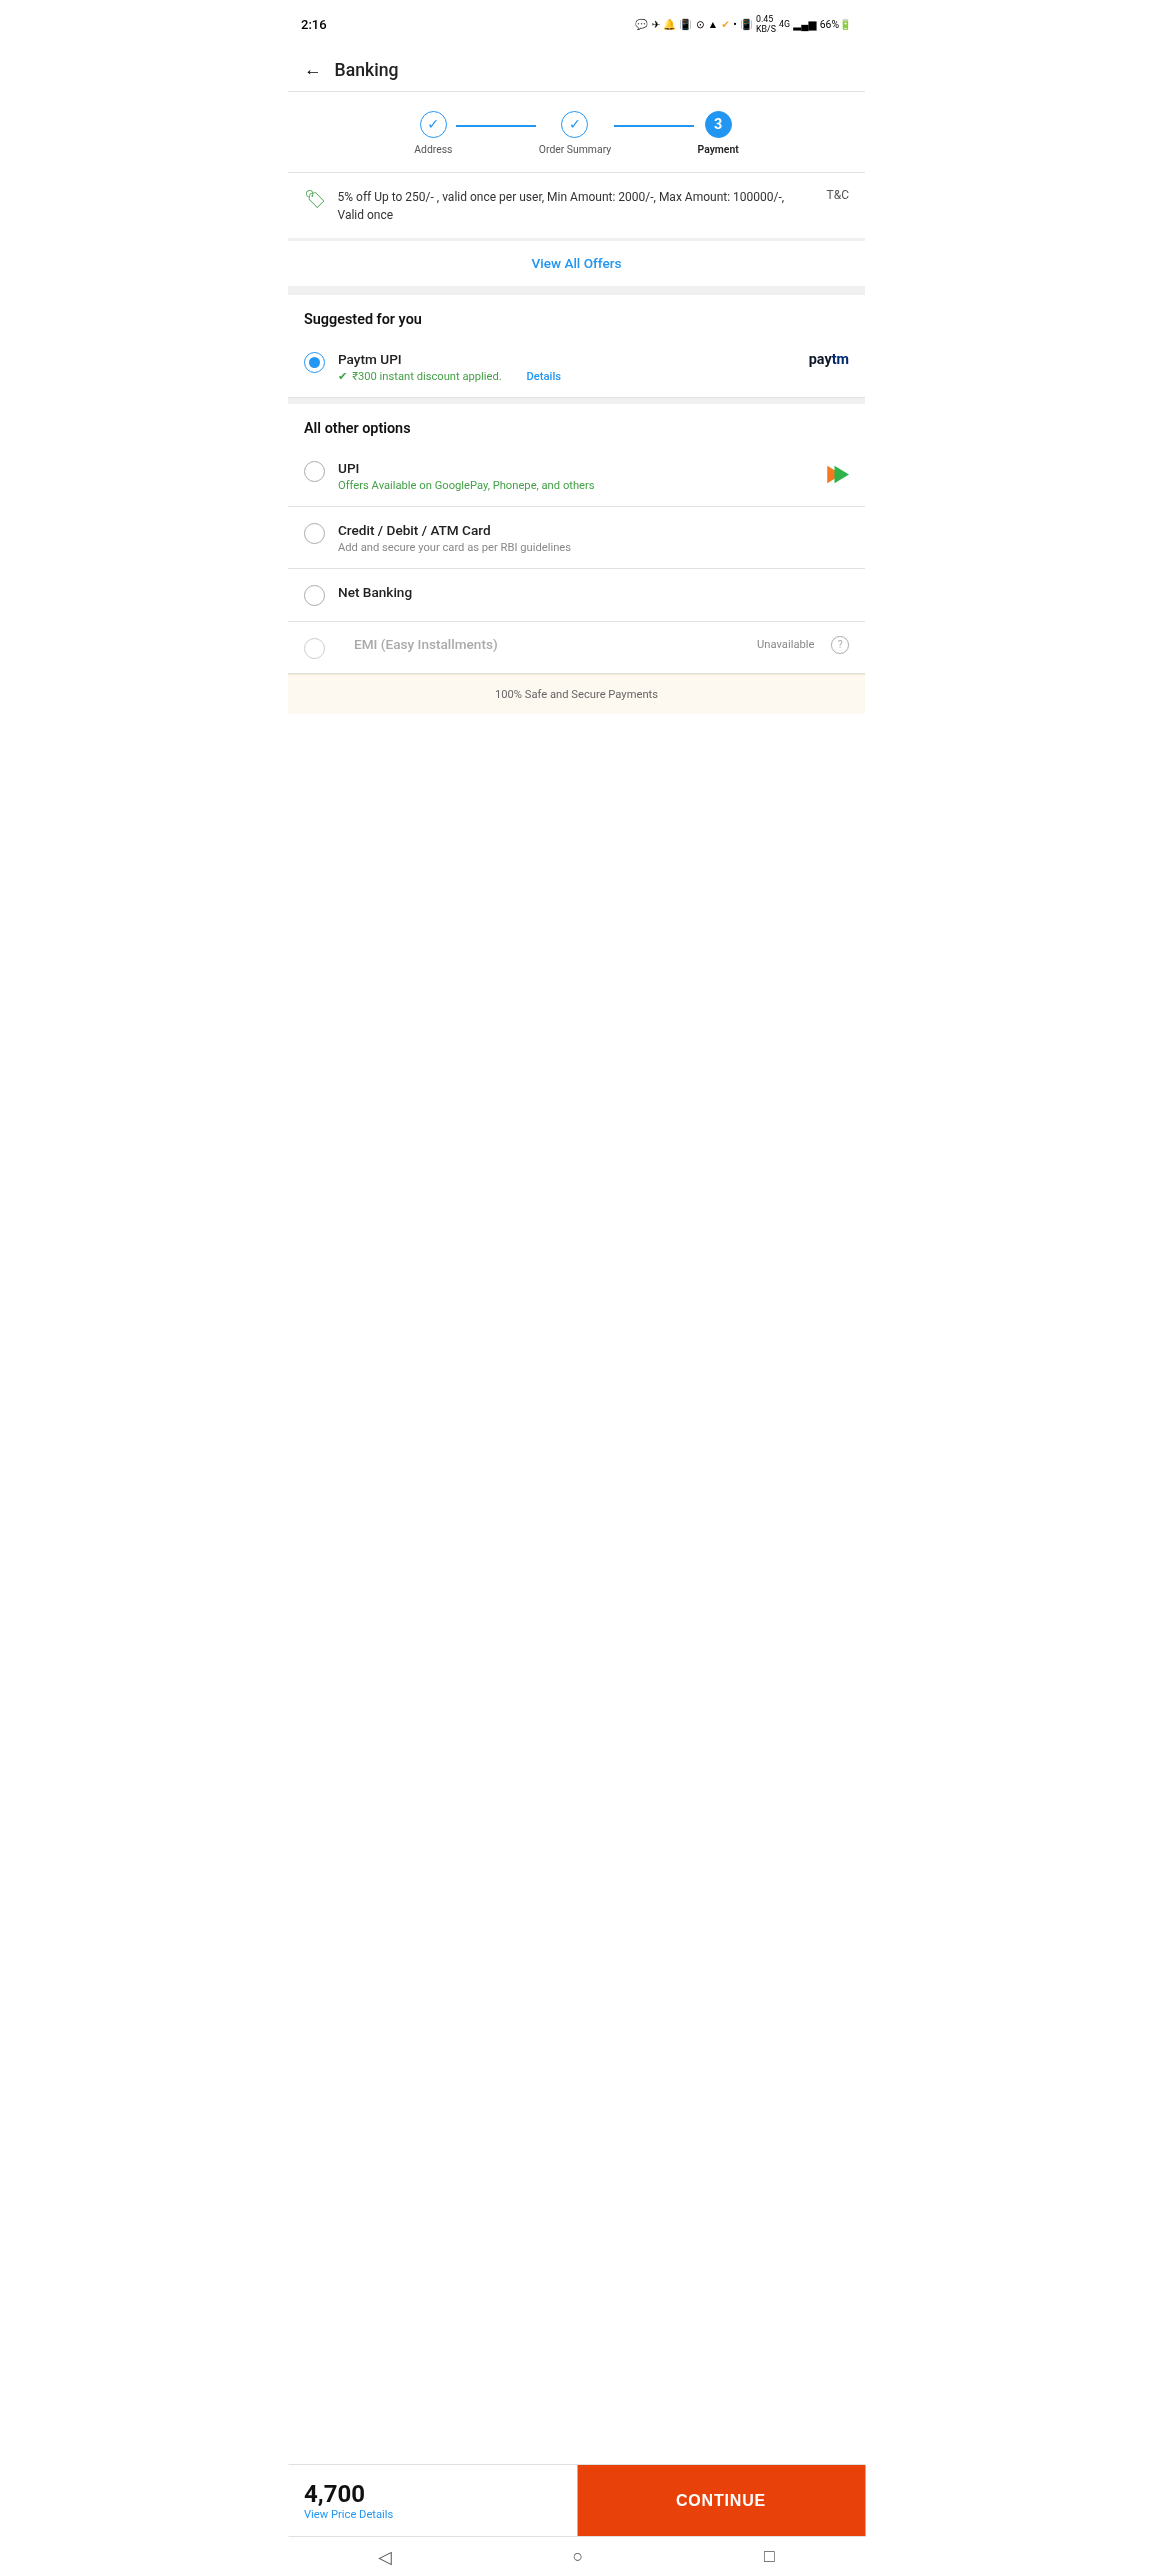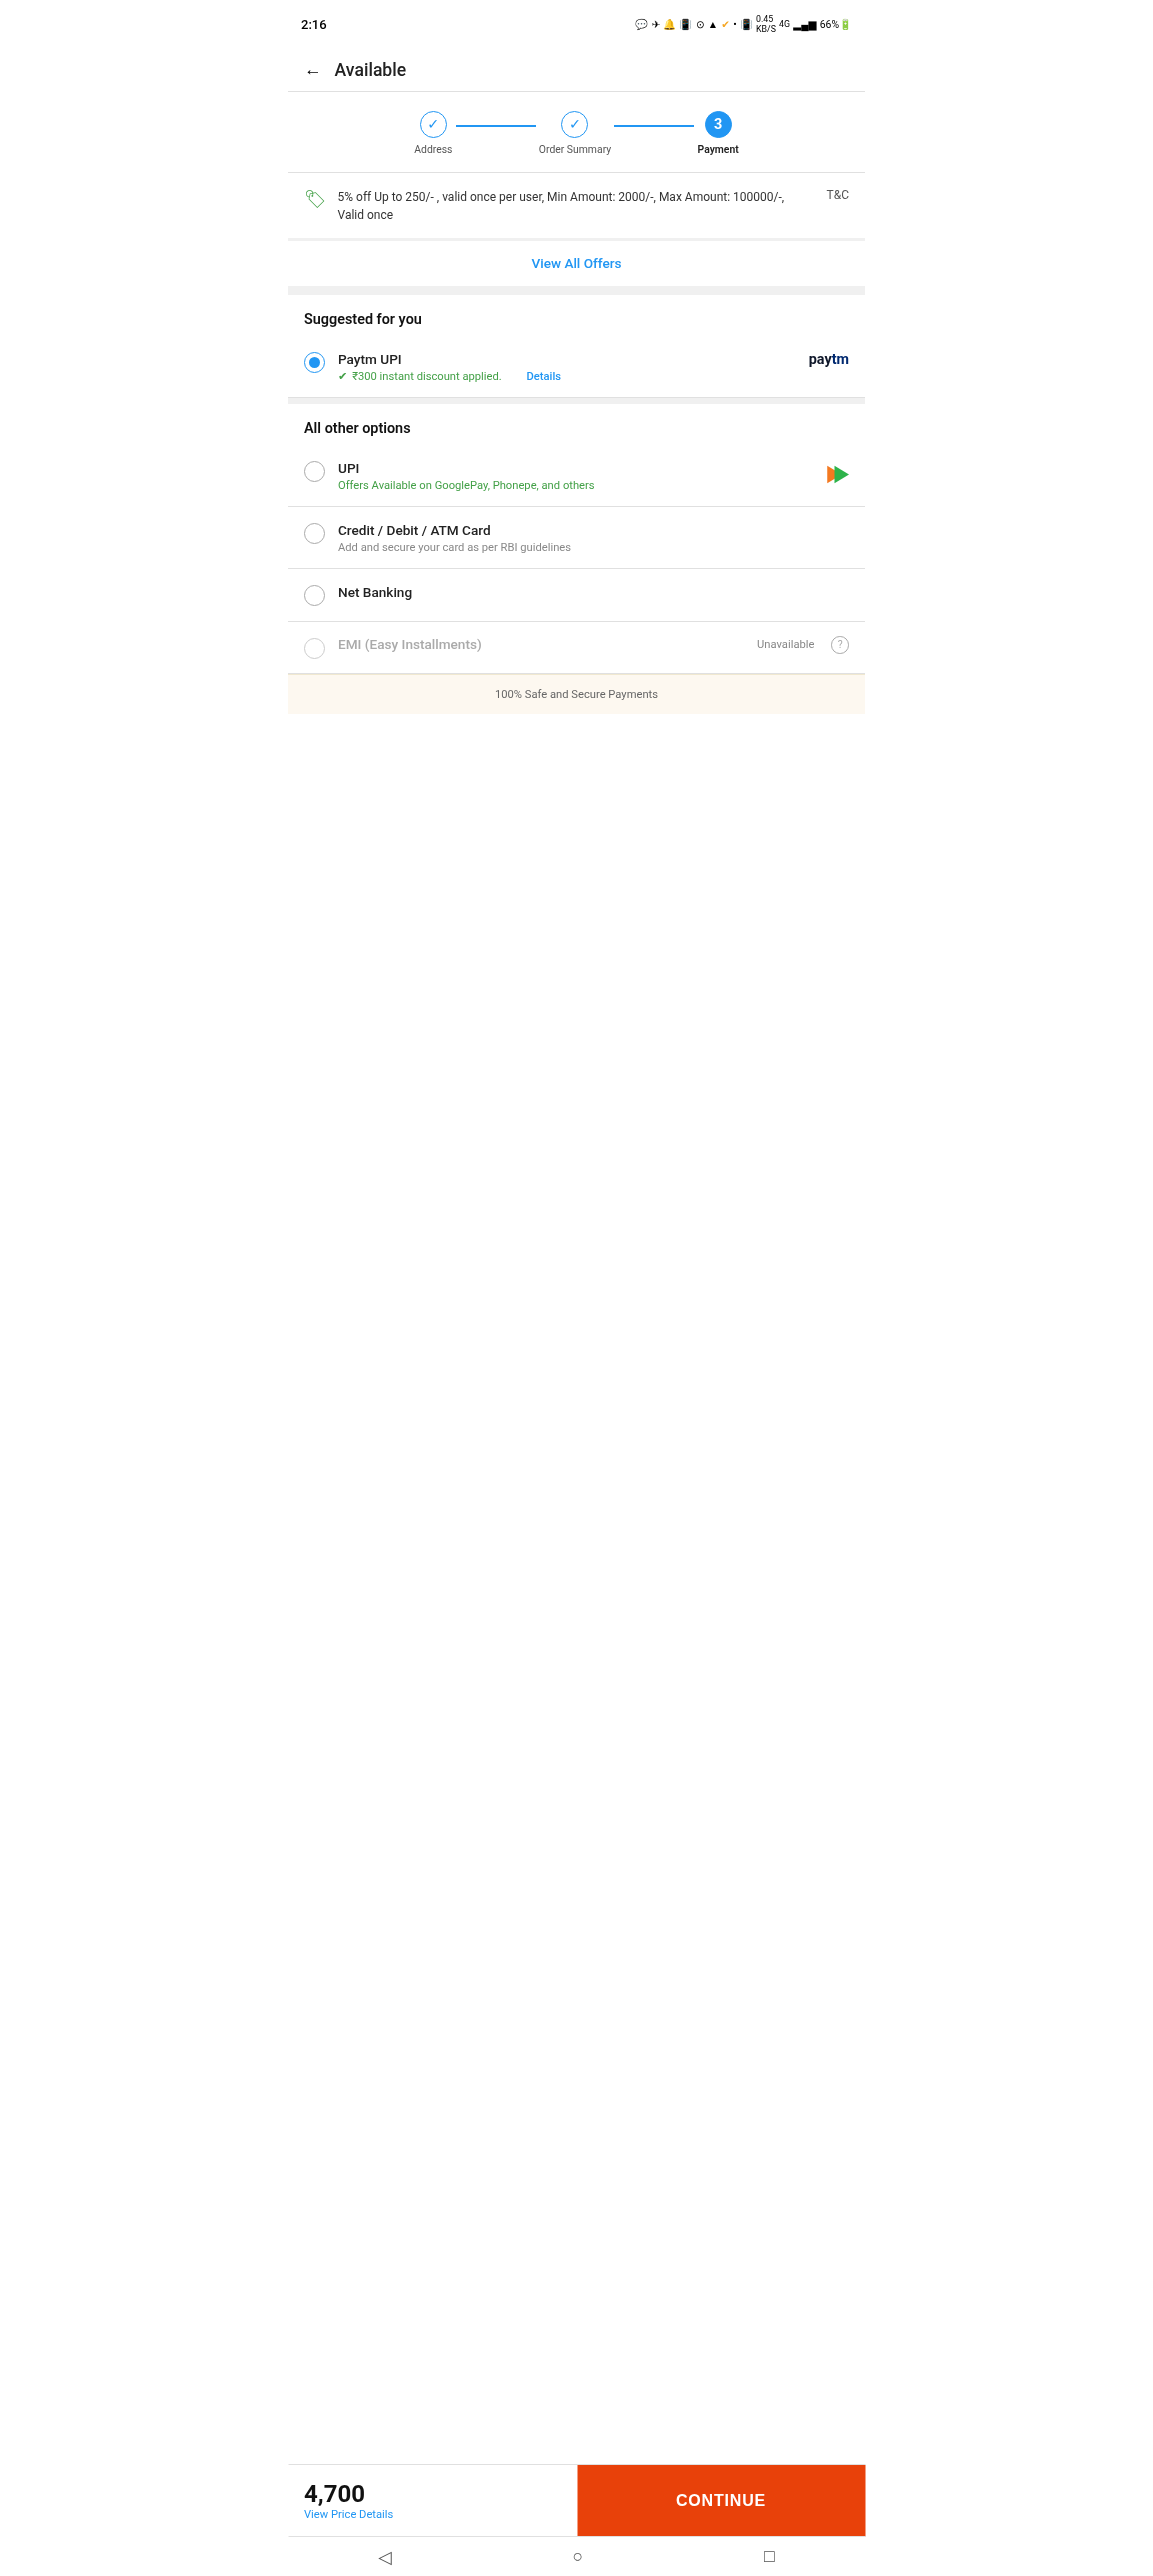--- a/index.html
+++ b/index.html
@@ -190,20 +190,21 @@
     .payment-info {
       flex: 1;
     }
     .payment-name {
       font-size: 13.6px;
       font-weight: 500;
       color: #222;
     }
     .payment-name.disabled {
       color: #aaa;
+      margin-left: 16px;
     }
     .payment-sub {
       font-size: 11.2px;
       color: #888;
       margin-top: 3.2px;
     }
     .payment-discount {
       font-size: 11.2px;
       color: #43a047;
       margin-top: 3.2px;
@@ -359,21 +360,21 @@
     <span>📳</span>
     <span style="font-size:8.8px;">0.45<br>KB/S</span>
     <span style="font-size:8.8px;">4G</span>
     <span>▂▄▆</span>
     <span>66%🔋</span>
   </div>
 </div>
 
 <div class="header">
   <span class="back-arrow">←</span>
-  <span class="header-title">Available</span>
+  <span class="header-title">Banking</span>
 </div>
 
 <div class="stepper">
   <div class="step">
     <div class="step-circle">
       <span class="checkmark-icon">✓</span>
     </div>
     <span class="step-label">Address</span>
   </div>
   <div class="step-line"></div>

